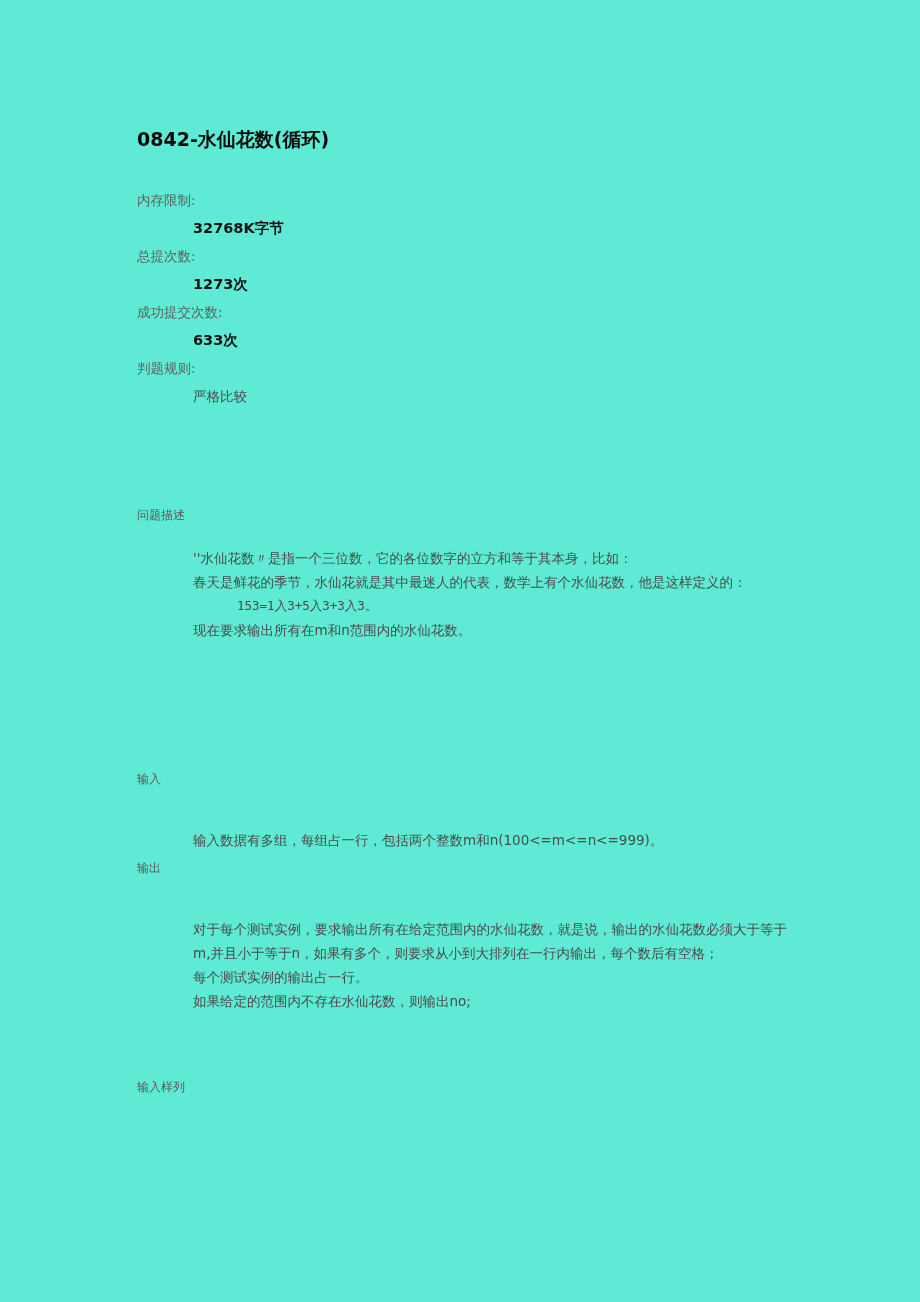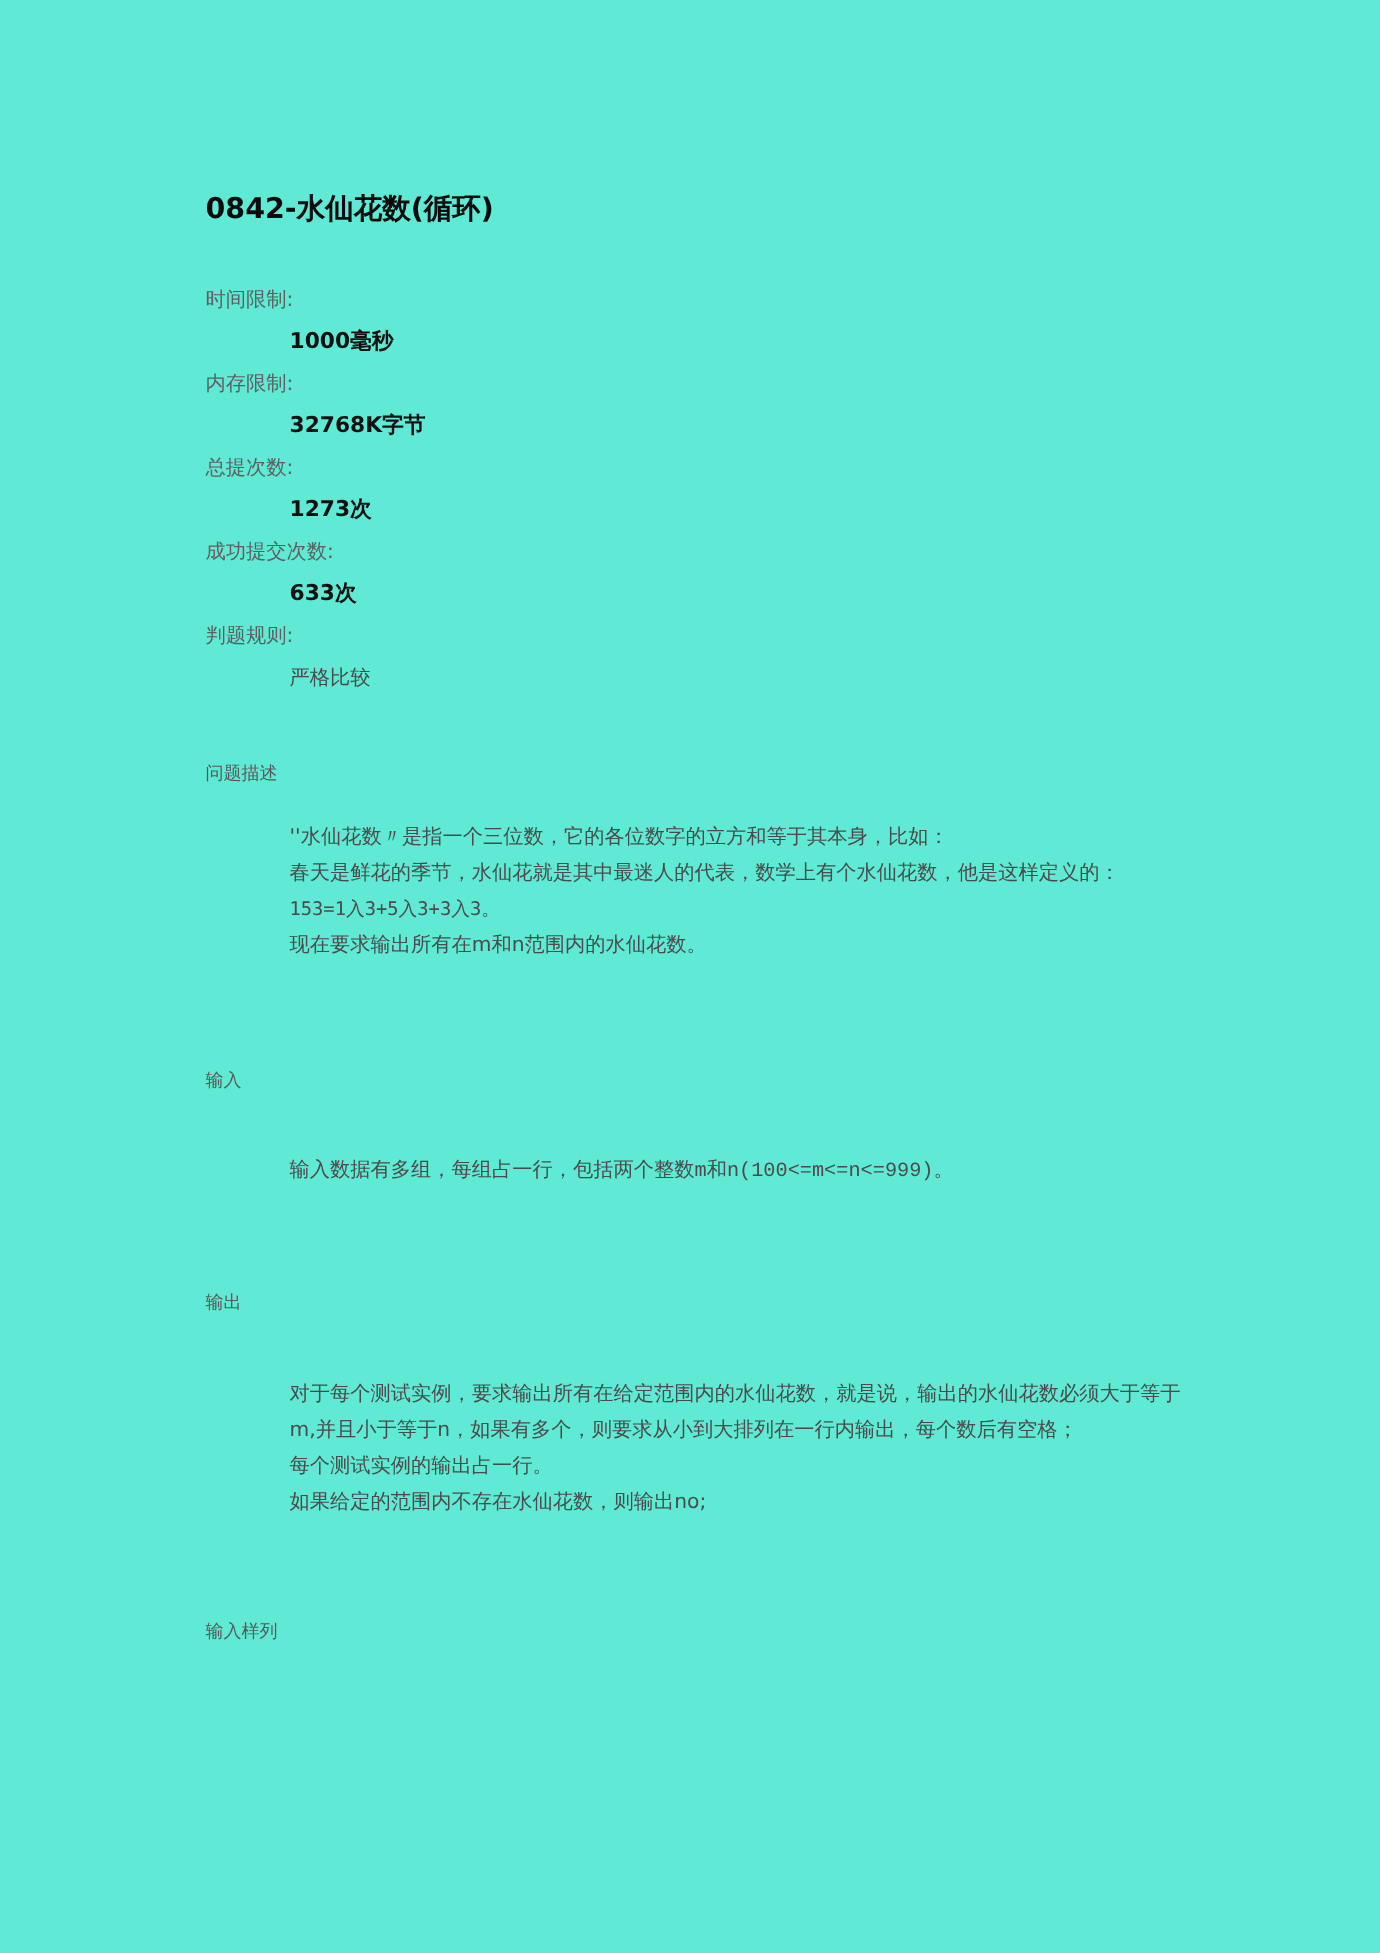--- a/index.html
+++ b/index.html
@@ -91,26 +91,27 @@
     color: #4b4b4b;
     text-align: left;
   }
   .section-body p {
     margin: 0;
     padding: 0;
   }
   .section-body .mono-inline {
     font-family: "DejaVu Sans Mono", "Liberation Mono", monospace;
     font-size: 12.5px;
+    margin-left: 44px;
   }
 
   #sec-desc  { top: 504px; }
   #sec-desc .section-body { margin-top: 20px; }
 
-  #sec-input { top: 710px; font-family: Liberation Mono, monospace; }
+  #sec-input { top: 768px; }
   #sec-input .section-body { margin-top: 38px; }
 
   #sec-output { top: 857px; }
   #sec-output .section-body { margin-top: 38px; }
 
   #sec-sample { top: 1076px; }
   #sec-sample .section-body { margin-top: 58px; }
 
   .sample-pre {
     font-family: "DejaVu Sans Mono", "Liberation Mono", monospace;
@@ -126,24 +127,20 @@
 <body>
 
 <div class="page">
 
   <h1 class="doc-title">
     <span class="num">0842-</span><span>水仙花数(循环)</span>
   </h1>
 
   <div class="meta">
 
-    <div class="meta-row">
-      <div class="meta-label">时间限制:</div>
-      <div class="meta-value">1000毫秒</div>
-    </div>
 
     <div class="meta-row">
       <div class="meta-label">内存限制:</div>
       <div class="meta-value">32768K字节</div>
     </div>
 
     <div class="meta-row">
       <div class="meta-label">总提次数:</div>
       <div class="meta-value">1273次</div>
     </div>

